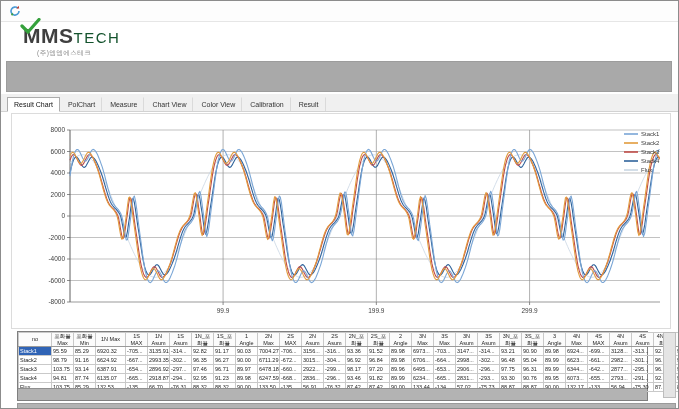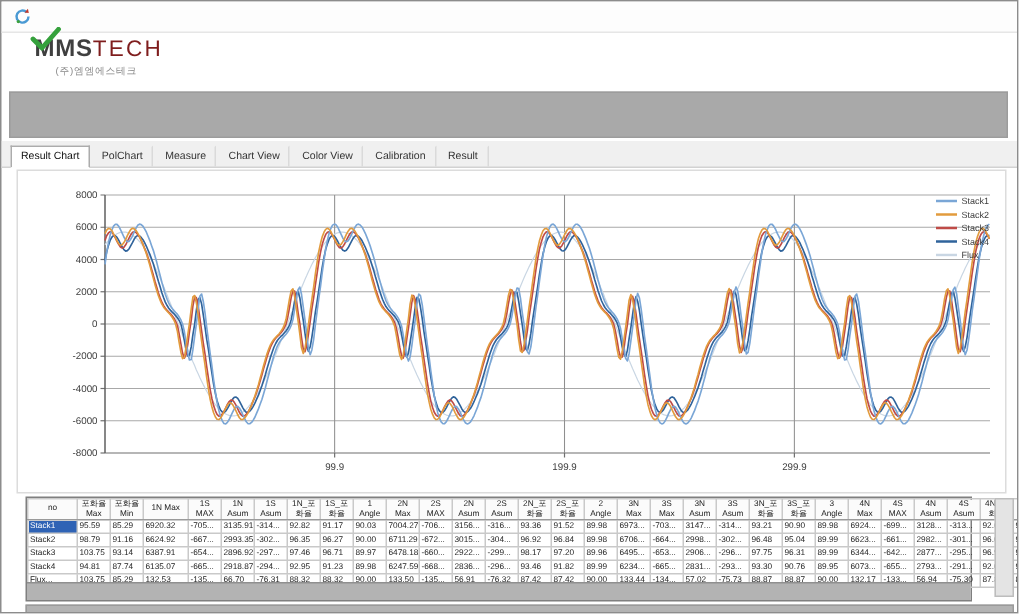--- a/index.html
+++ b/index.html
@@ -5,22 +5,22 @@
   html,body{margin:0;padding:0;background:#d7d7d7;font-family:"Liberation Sans",sans-serif;}
   .window{position:relative;width:677px;height:407px;background:#ffffff;border:1px solid #8c8c8c;overflow:hidden;}
 
   
   .topstrip{position:absolute;left:0;top:0;width:100%;height:20px;background:#fdfdfd;border-bottom:1px solid #e6e6e6;}
   .refresh-icon{position:absolute;left:8px;top:4px;width:12px;height:12px;}
 
   
   .logo{position:absolute;left:22px;top:23px;}
   .logo-row{display:flex;align-items:baseline;position:relative;}
-  .brand-bold{font-size:16px;font-weight:bold;color:#3f3f3f;letter-spacing:0.5px;text-align:right;}
-  .brand-light{font-size:15px;color:#7f1d1d;letter-spacing:1.5px;}
+  .brand-bold{font-size:21px;font-weight:bold;color:#3f3f3f;letter-spacing:0.5px;text-align:right;}
+  .brand-light{font-size:15px;color:#14532d;letter-spacing:1.5px;}
   .logo-check{position:absolute;left:-3px;top:-6px;}
   .logo-sub{margin-top:1px;margin-left:14px;font-size:6.5px;color:#8a8a8a;letter-spacing:0.5px;}
 
   
   .banner{position:absolute;left:5px;top:60px;width:666px;height:31px;background:#a9a9a9;border:1px solid #9c9c9c;box-sizing:border-box;}
 
   
   .tabbar{position:absolute;left:0;top:93px;width:100%;height:18px;background:#f0f0f0;border-bottom:1px solid #d2d2d2;box-sizing:border-box;display:flex;align-items:flex-end;padding-left:6px;}
   .tab{font-size:7px;color:#333;padding:3px 6px 3px 6px;border:1px solid transparent;border-bottom:none;margin-right:1px;white-space:nowrap;cursor:default;border-right:1px solid #dadada;}
   .tab.active{background:#ffffff;border:1px solid #acacac;border-bottom:1px solid #ffffff;position:relative;top:1px;color:#111;}

